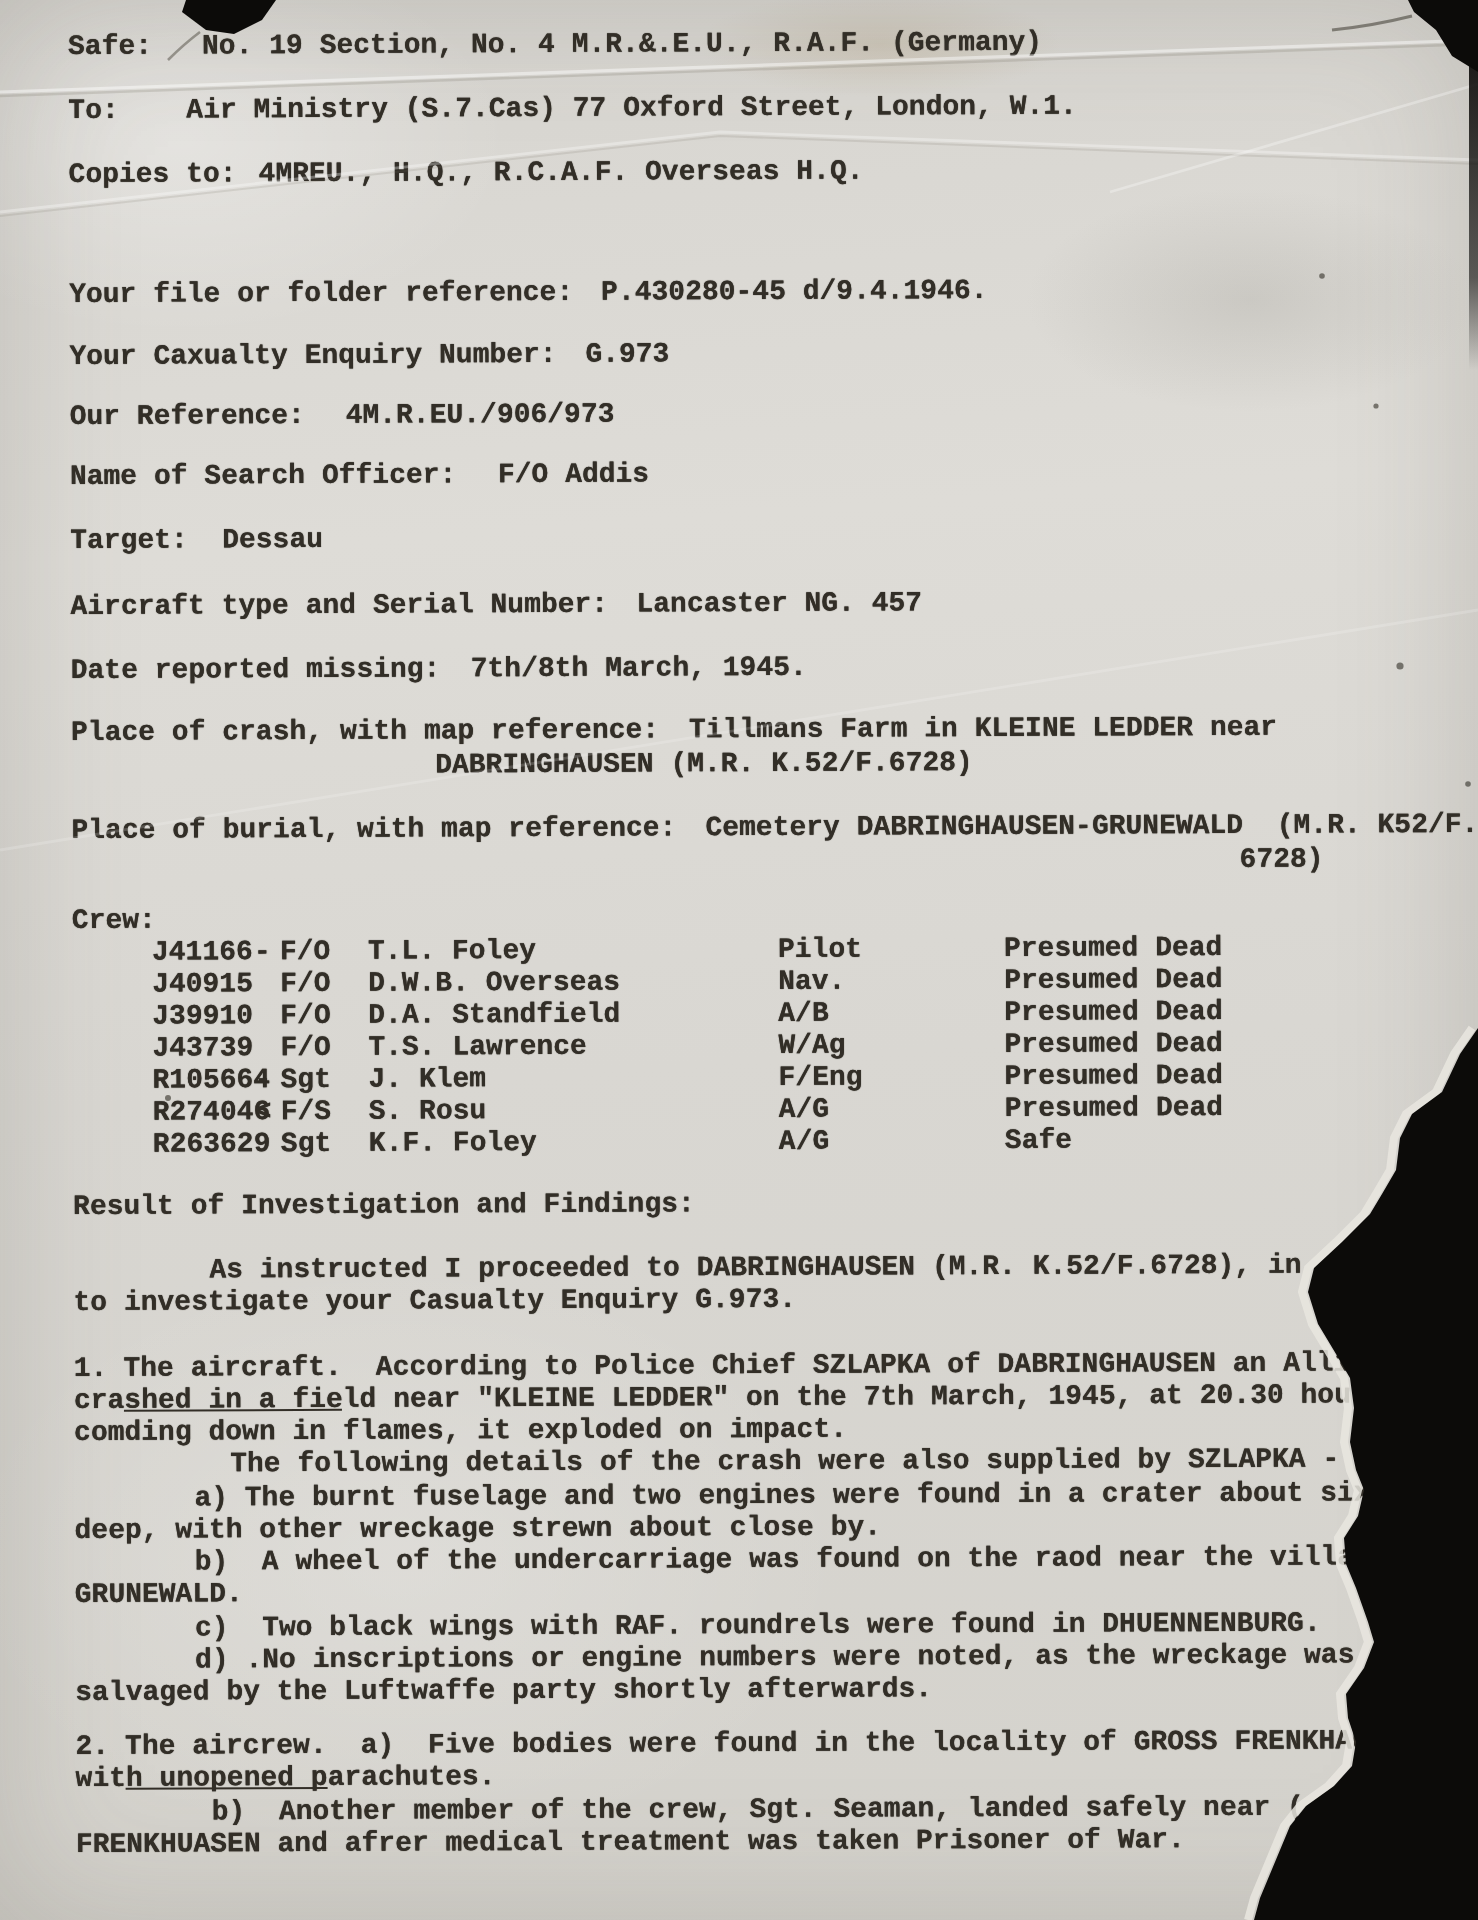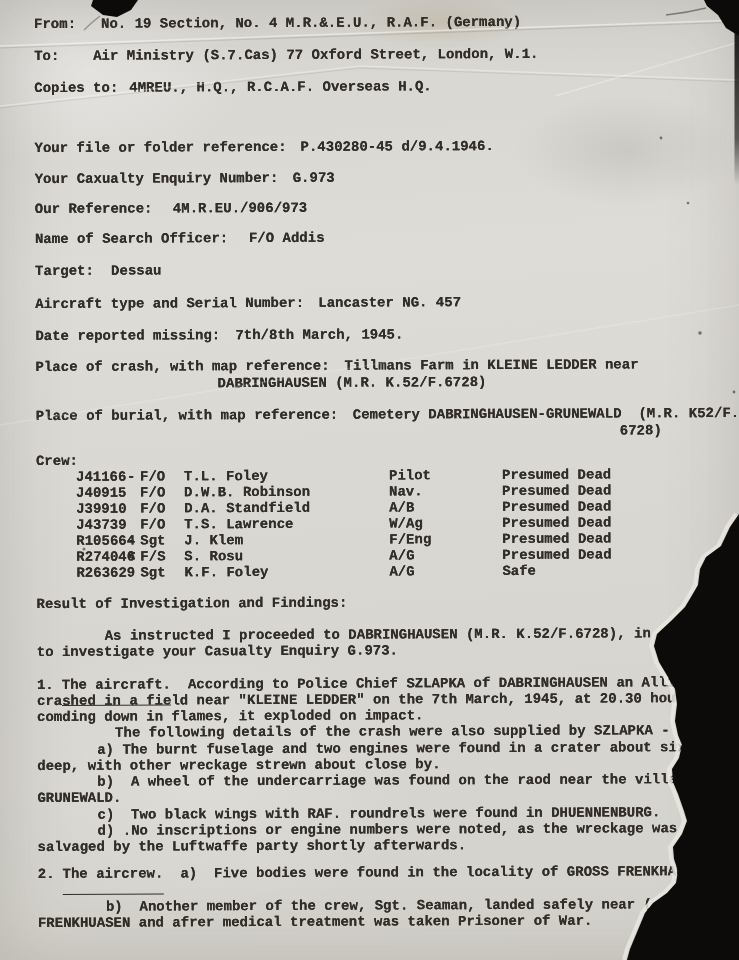--- a/index.html
+++ b/index.html
@@ -27,21 +27,21 @@
   .c-name{left:184px;} .c-role{left:362px;margin-left:27px;} .c-status{left:502px;}
   svg.overlay{position:absolute;top:0;left:0;z-index:5;pointer-events:none;}
   .tear{fill:var(--tear-black,#0c0b09);}
 </style>
 </head>
 <body>
 
 <div class="page">
   <div class="doc">
 
-    <div class="ln" style="top:16px;left:36px"><span class="lbl" style="width:67px">From:</span><span>No. 19 Section, No. 4 M.R.&amp;.E.U., R.A.F. (Germany)</span></div>
+    <div class="ln" style="top:16px;left:36px"><span class="lbl" style="width:67px">Safe:</span><span>No. 19 Section, No. 4 M.R.&amp;.E.U., R.A.F. (Germany)</span></div>
     <div class="ln" style="top:48px;left:36px"><span class="lbl" style="width:59px">To:</span><span>Air Ministry (S.7.Cas) 77 Oxford Street, London, W.1.</span></div>
     <div class="ln" style="top:80px;left:36px"><span class="lbl" style="width:95px">Copies to:</span><span>4MREU., H.Q., R.C.A.F. Overseas H.Q.</span></div>
     <div class="ln" style="top:140px;left:36px"><span class="lbl" style="width:266px">Your file or folder reference:</span><span>P.430280-45 d/9.4.1946.</span></div>
     <div class="ln" style="top:171px;left:36px"><span class="lbl" style="width:258px">Your Caxualty Enquiry Number:</span><span>G.973</span></div>
     <div class="ln" style="top:201px;left:36px"><span class="lbl" style="width:138px">Our Reference:</span><span>4M.R.EU./906/973</span></div>
     <div class="ln" style="top:231px;left:36px"><span class="lbl" style="width:214px">Name of Search Officer:</span><span>F/O Addis</span></div>
     <div class="ln" style="top:263px;left:36px"><span class="lbl" style="width:76px">Target:</span><span>Dessau</span></div>
     <div class="ln" style="top:296px;left:36px"><span class="lbl" style="width:283px">Aircraft type and Serial Number:</span><span>Lancaster NG. 457</span></div>
     <div class="ln" style="top:328px;left:36px"><span class="lbl" style="width:200px">Date reported missing:</span><span>7th/8th March, 1945.</span></div>
     <div class="ln" style="top:359px;left:36px"><span class="lbl" style="width:309px">Place of crash, with map reference:</span><span>Tillmans Farm in KLEINE LEDDER near</span></div>
@@ -56,21 +56,21 @@
           <span class="c-mark">-</span>
           <span class="c-rank">F/O</span>
           <span class="c-name">T.L. Foley</span>
           <span class="c-role">Pilot</span>
           <span class="c-status">Presumed Dead</span>
         </div>
       <div class="crew-row" style="top:485px">
           <span class="c-num">J40915</span>
           <span class="c-mark"></span>
           <span class="c-rank">F/O</span>
-          <span class="c-name">D.W.B. Robinson</span>
+          <span class="c-name">D.W.B. Overseas</span>
           <span class="c-role">Nav.</span>
           <span class="c-status">Presumed Dead</span>
         </div>
       <div class="crew-row" style="top:501px">
           <span class="c-num">J39910</span>
           <span class="c-mark"></span>
           <span class="c-rank">F/O</span>
           <span class="c-name">D.A. Standfield</span>
           <span class="c-role">A/B</span>
           <span class="c-status">Presumed Dead</span>
@@ -119,20 +119,21 @@
     <div class="ln" style="top:725px;left:114px">The following details of the crash were also supplied by SZLAPKA -</div>
     <div class="ln" style="top:742px;left:96px">a) The burnt fuselage and two engines were found in a crater about six</div>
     <div class="ln" style="top:758px;left:36px">deep, with other wreckage strewn about close by.</div>
     <div class="ln" style="top:774px;left:96px">b)  A wheel of the undercarriage was found on the raod near the village</div>
     <div class="ln" style="top:790px;left:36px">GRUNEWALD.</div>
     <div class="ln" style="top:807px;left:96px">c)  Two black wings with RAF. roundrels were found in DHUENNENBURG.</div>
     <div class="ln" style="top:823px;left:96px">d) .No inscriptions or engine numbers were noted, as the wreckage was</div>
     <div class="ln" style="top:839px;left:36px">salvaged by the Luftwaffe party shortly afterwards.</div>
 
     <div class="ln" style="top:866px;left:36px"><span>2.</span><span class="g1"></span><span class="ul">The aircrew.</span><span class="g2"></span><span>a)  Five bodies were found in the locality of GROSS FRENKHAUSEN</span></div>
+    <div class="ln" style="top:882px;left:36px">with unopened parachutes.</div>
     <div class="ln" style="top:899px;left:104px">b)  Another member of the crew, Sgt. Seaman, landed safely near (</div>
     <div class="ln" style="top:915px;left:36px">FRENKHUASEN and afrer medical treatment was taken Prisoner of War.</div>
   </div>
 
   <svg class="overlay" width="739" height="960" viewBox="0 0 739 960">
     <defs>
       <linearGradient id="egrad" x1="0" y1="0" x2="0" y2="1">
         <stop offset="0" stop-color="#0c0b09"></stop>
         <stop offset="0.75" stop-color="#0c0b09" stop-opacity="0.6"></stop>
         <stop offset="1" stop-color="#0c0b09" stop-opacity="0"></stop>

